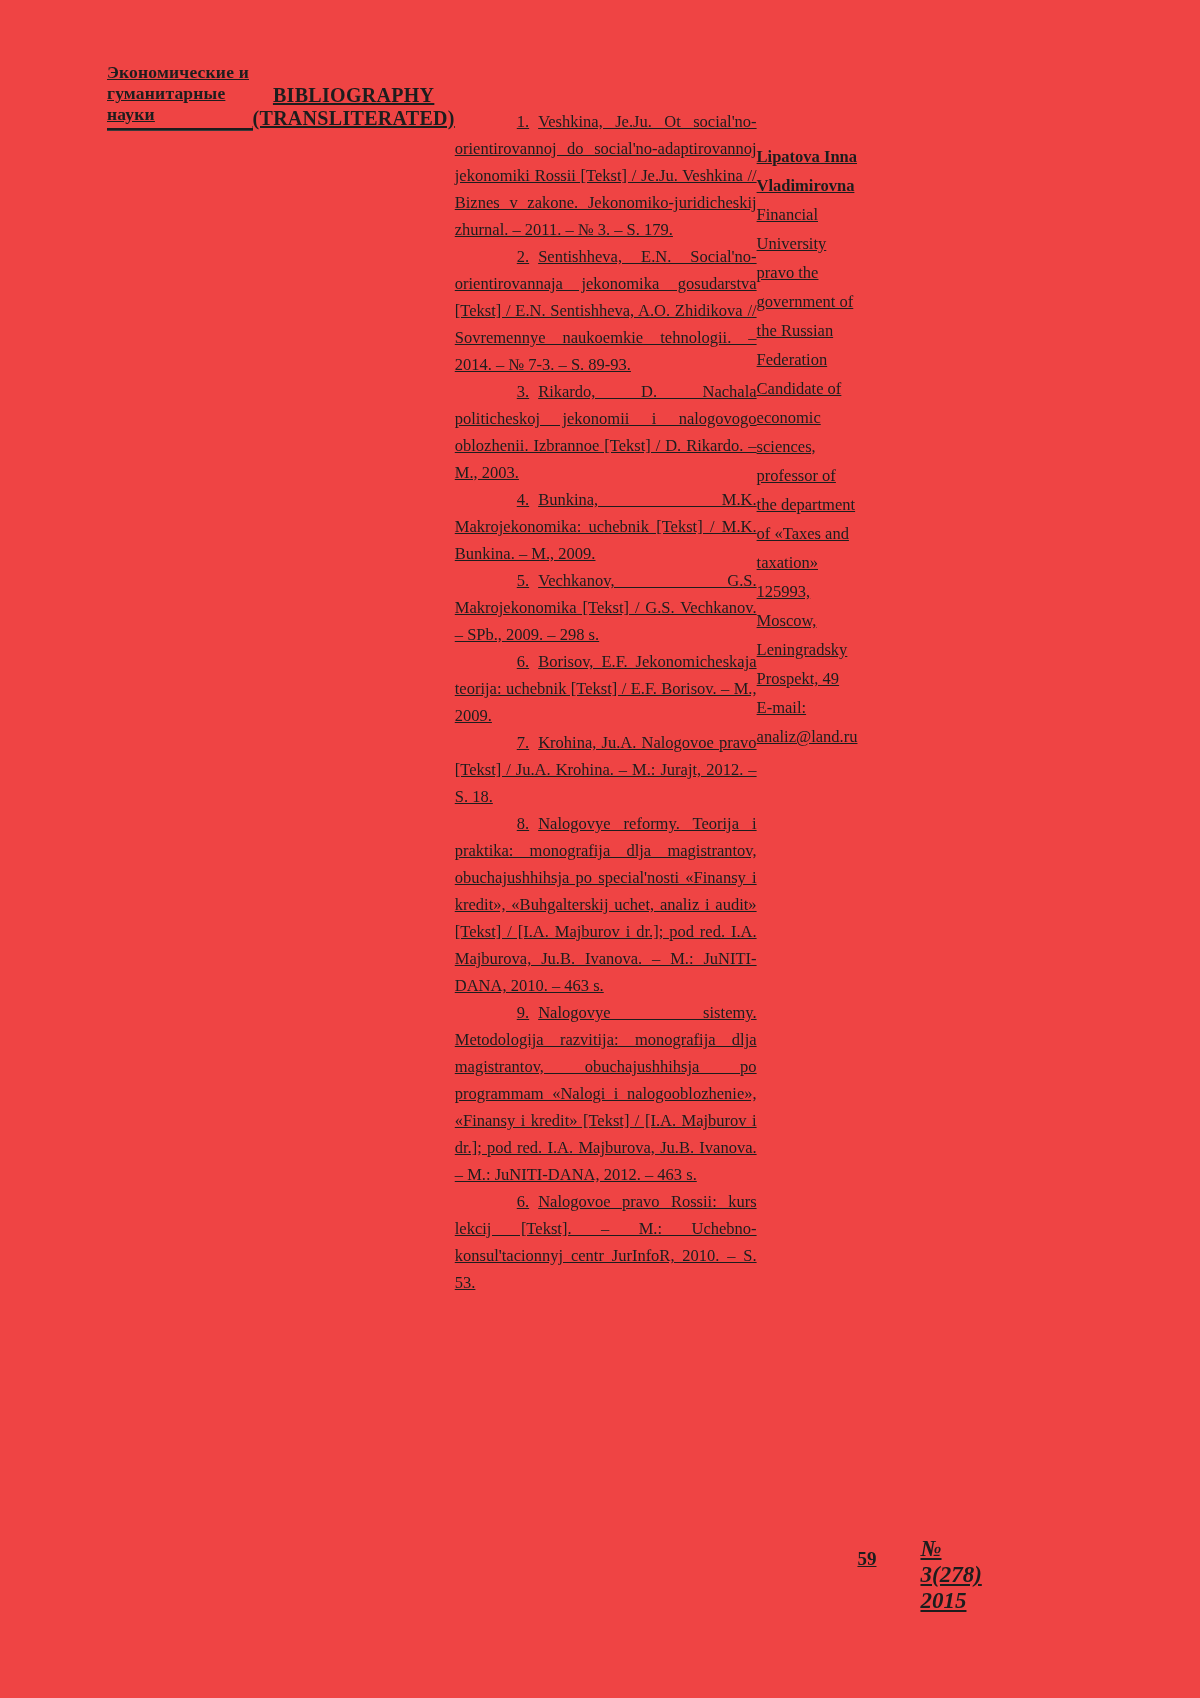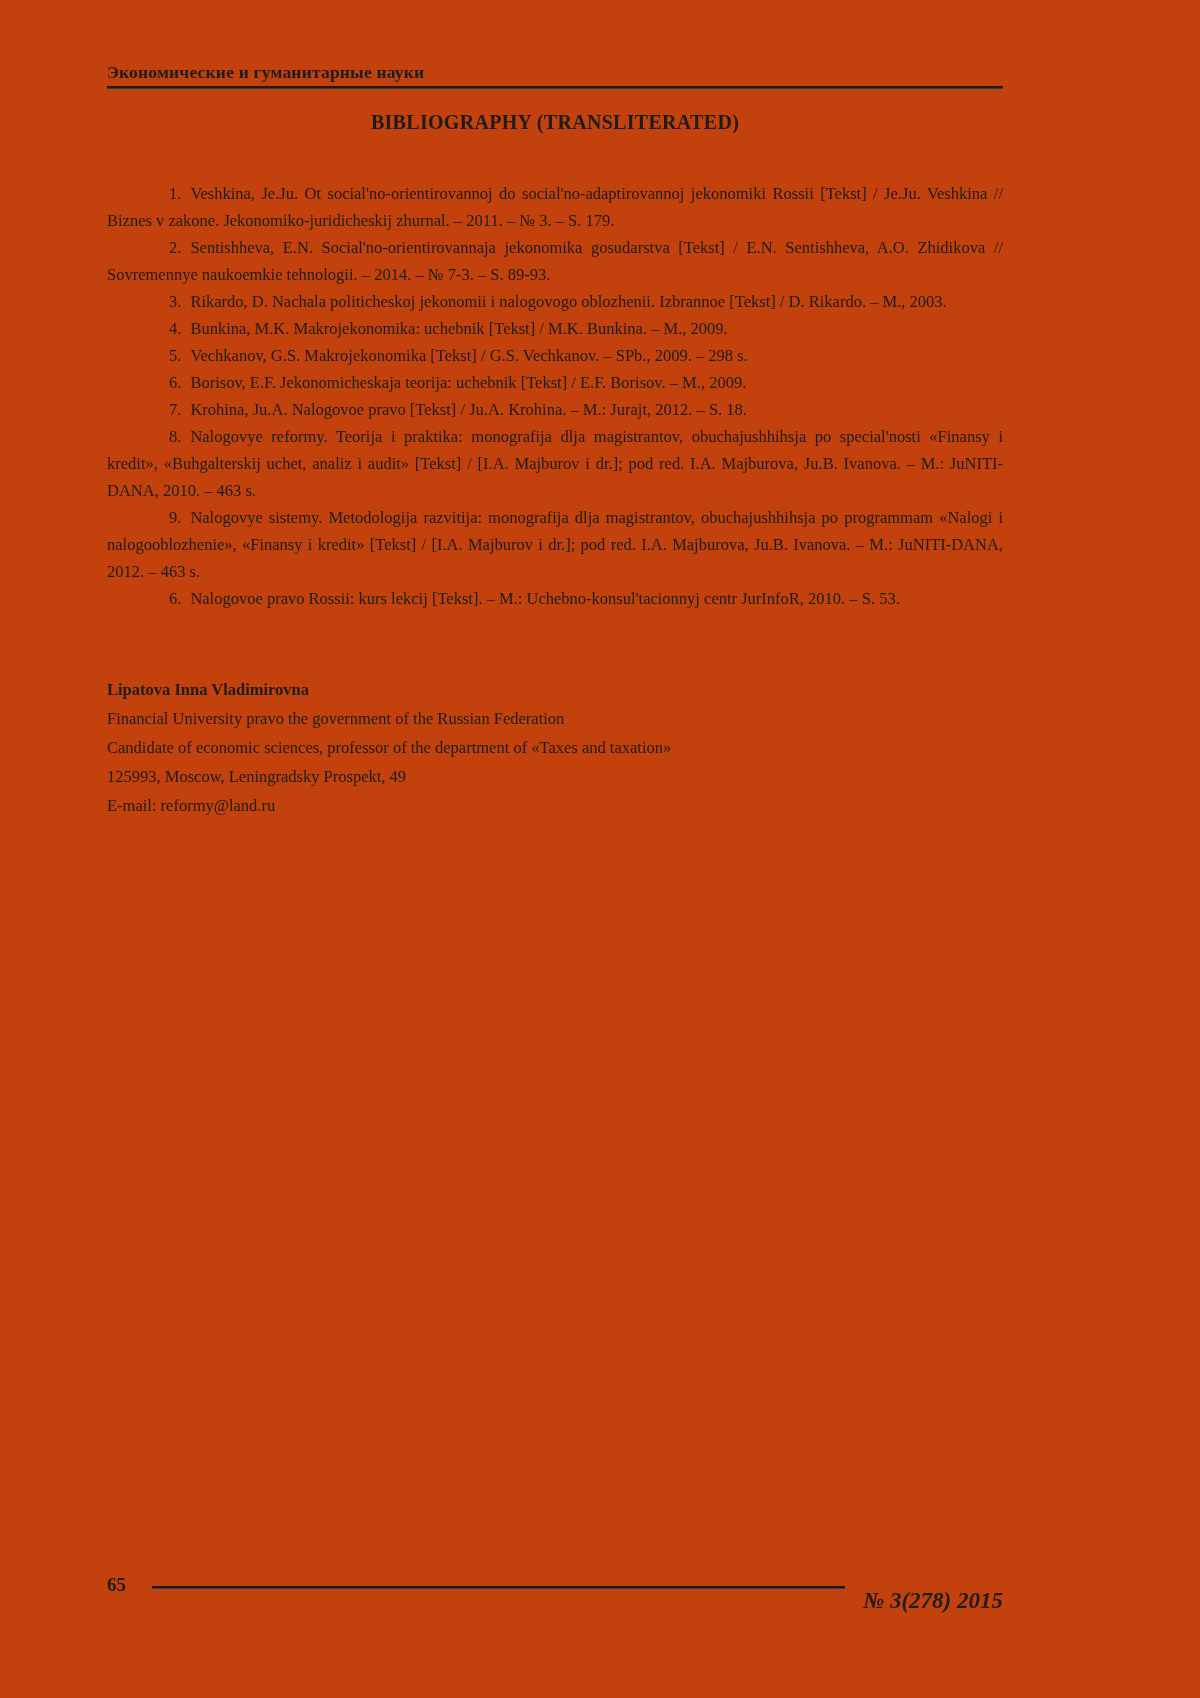--- a/index.html
+++ b/index.html
@@ -7,25 +7,26 @@
   body {
     font-family: "Liberation Serif", "DejaVu Serif", serif;
     color: #1d1d1d;
     -webkit-font-smoothing: antialiased;
   }
   .page {
     position: relative;
     width: 1200px;
     height: 1698px;
     margin: 0 auto;
-    background: #c2410c;
+    background: #ef4444;
     display: flex;
-    flex-direction: column;
+    flex-direction: row;
     padding: 62px 197px 84px 107px;
     overflow: hidden;
+    text-decoration: underline;
   }
   
   .running-head { width: 100%; }
   .running-head .journal-title {
     font-size: 17.5px;
     font-weight: bold;
     letter-spacing: 0.2px;
     padding-bottom: 3px;
   }
   .double-rule {
@@ -47,21 +48,21 @@
     font-size: 16.5px;
     line-height: 27px;
     text-align: justify;
     text-indent: 62px;
   }
   .bib-num {
     display: inline;
     margin-right: 9px;
   }
   
-  .author-block { margin-top: 63px; }
+  .author-block { margin-top: 80px; }
   .author-block .line {
     font-size: 16.5px;
     line-height: 29px;
   }
   .author-block .author-name { font-weight: bold; }
   
   .page-footer {
     margin-top: auto;
     display: flex;
     align-items: center;
@@ -119,22 +120,22 @@
 
       <p class="bib-entry"><span class="bib-num">6.</span><span>Nalogovoe pravo Rossii: kurs lekcij [Tekst]. – M.: Uchebno-konsul'tacionnyj centr JurInfoR, 2010. – S. 53.</span></p>
 
     </div>
 
   <div class="author-block">
     <div class="line author-name">Lipatova Inna Vladimirovna</div>
     <div class="line">Financial University pravo the government of the Russian Federation</div>
     <div class="line">Candidate of economic sciences, professor of the department of «Taxes and taxation»</div>
     <div class="line">125993, Moscow, Leningradsky Prospekt, 49</div>
-    <div class="line">E-mail: reformy@land.ru</div>
+    <div class="line">E-mail: analiz@land.ru</div>
   </div>
 
   <div class="page-footer">
-    <span class="page-number">65</span>
+    <span class="page-number">59</span>
     <span class="footer-rule"></span>
     <span class="issue-label">№ 3(278) 2015</span>
   </div>
 
 </div>
 
 </body></html>

